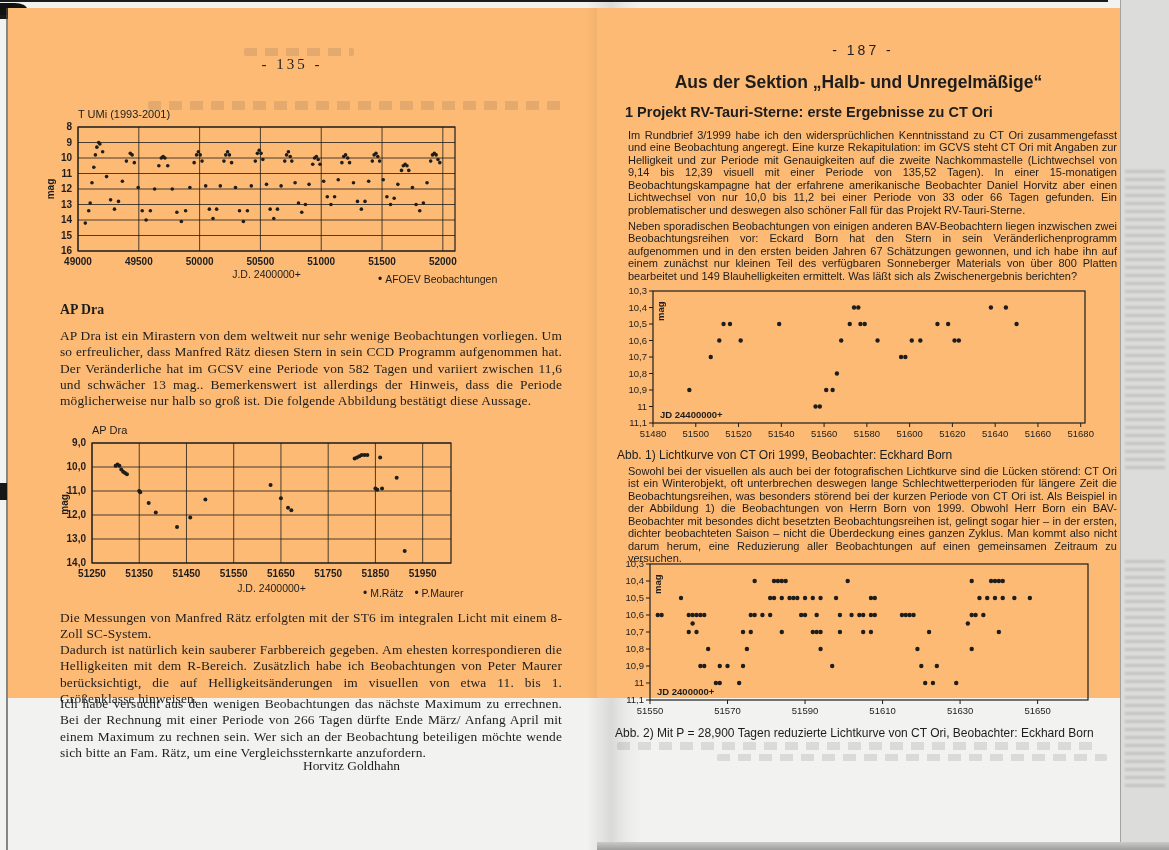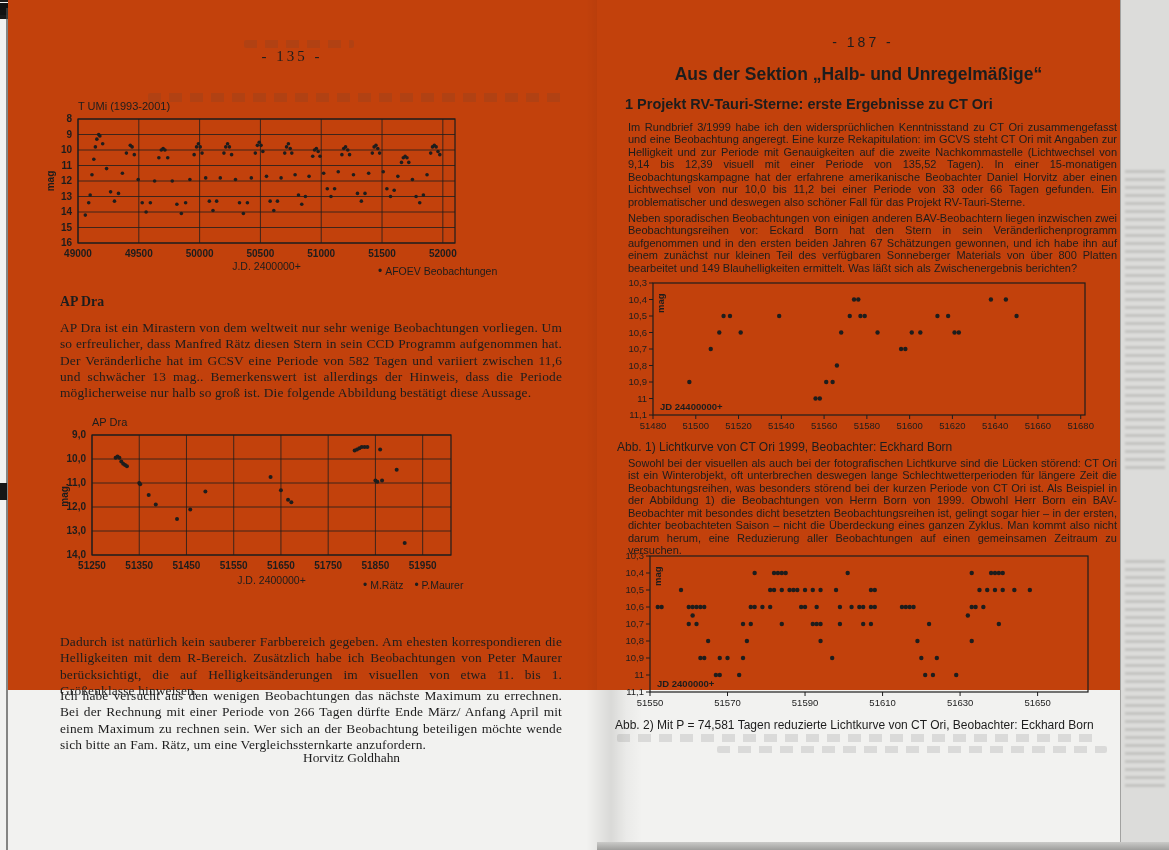--- a/index.html
+++ b/index.html
@@ -1,18 +1,18 @@
 <!DOCTYPE html>
 <html><head>
 <meta charset="utf-8">
 <style>
   html,body{margin:0;padding:0}
   body{width:1169px;height:850px;position:relative;overflow:hidden;background:#f2f2f0;
        font-family:"Liberation Sans",sans-serif;color:#1d1d1d}
-  .page{position:absolute;top:0;height:690px;background:#c2410c}
+  .page{position:absolute;top:8px;height:690px;background:#fdba74}
   #page-left{left:8px;width:589px}
   #page-right{left:597px;width:523px}
   .serif{font-family:"Liberation Serif",serif}
   .pagenum{position:absolute;text-align:center;font-size:15px;letter-spacing:3px;font-family:"Liberation Serif",serif}
   .para{position:absolute;text-align:justify;white-space:pre-line}
   .lserif{font-size:13.4px;line-height:16.3px;letter-spacing:.15px}
   .rsans{font-size:11px;line-height:12.45px}
   .chartbox{position:absolute}
   .ctitle{position:absolute;font-size:11px;text-align:left}
   .cxlabel{position:absolute;font-size:10.5px;text-align:center;font-weight:bold}
@@ -294,20 +294,21 @@
         </g>
         <text x="20" y="67" text-anchor="middle" font-size="10" fill="#1d1d1d" font-weight="bold" transform="rotate(-90 20 67)">mag.</text>
       </svg>
     <div class="cxlabel" style="left:44px;top:158px;width:359px;font-weight:normal">J.D. 2400000+</div>
     <div class="legend" style="left:315px;top:162px">
       <span class="dot">•</span><span>M.Rätz</span>
       <span class="dot" style="margin-left:8px">•</span><span>P.Maurer</span>
     </div>
   </div>
 
+  <div class="para serif lserif" style="left:52px;top:602px;width:502px">Die Messungen von Manfred Rätz erfolgten mit der ST6 im integralen Licht mit einem 8-Zoll SC-System.</div>
   <div class="para serif lserif" style="left:52px;top:634px;width:502px">Dadurch ist natürlich kein sauberer Farbbereich gegeben. Am ehesten korrespondieren die Helligkeiten mit dem R-Bereich. Zusätzlich habe ich Beobachtungen von Peter Maurer berücksichtigt, die auf Helligkeitsänderungen im visuellen von etwa 11. bis 1. Größenklasse hinweisen.</div>
   <div class="para serif lserif" style="left:52px;top:688px;width:502px">Ich habe versucht aus den wenigen Beobachtungen das nächste Maximum zu errechnen. Bei der Rechnung mit einer Periode von 266 Tagen dürfte Ende März/ Anfang April mit einem Maximum zu rechnen sein. Wer sich an der Beobachtung beteiligen möchte wende sich bitte an Fam. Rätz, um eine Vergleichssternkarte anzufordern.</div>
   <div class="sig serif" style="left:295px;top:750px">Horvitz Goldhahn</div>
 </div>
 
 <div class="artifact" id="gutter"></div>
 
 <div class="page" id="page-right">
   <div class="pagenum" style="left:196px;top:34px;width:140px;font-family:'Liberation Sans',sans-serif;font-size:14px">- 187 -</div>
   <div style="position:absolute;left:0;top:64px;width:523px;text-align:center;font-size:17.5px;font-weight:bold">Aus der Sektion „Halb- und Unregelmäßige“</div>
@@ -529,21 +530,21 @@
           <circle cx="100.89380530973452" cy="123.00000000000004" r="2.2" fill="#1d1d1d"></circle>
           <circle cx="104.76991150442478" cy="123.00000000000004" r="2.2" fill="#1d1d1d"></circle>
           <circle cx="124.15044247787611" cy="123.00000000000004" r="2.2" fill="#1d1d1d"></circle>
           <circle cx="310.20353982300884" cy="123.00000000000004" r="2.2" fill="#1d1d1d"></circle>
           <circle cx="317.95575221238937" cy="123.00000000000004" r="2.2" fill="#1d1d1d"></circle>
           <circle cx="341.21238938053096" cy="123.00000000000004" r="2.2" fill="#1d1d1d"></circle>
         </g>
         <text x="46" y="34" font-size="9.5" fill="#1d1d1d" font-weight="bold" transform="rotate(-90 46 34)">mag</text>
         <text x="42" y="135" font-size="9.5" fill="#1d1d1d" font-weight="bold">JD 2400000+</text>
       </svg>
-    <div class="caption" style="left:0;top:166px;width:508px">Abb. 2) Mit P = 74,581 Tagen reduzierte Lichtkurve von CT Ori, Beobachter: Eckhard Born</div>
+    <div class="caption" style="left:0;top:166px;width:508px">Abb. 2) Mit P = 28,900 Tagen reduzierte Lichtkurve von CT Ori, Beobachter: Eckhard Born</div>
   </div>
 
   <div class="ghost" style="left:20px;top:734px;width:480px;height:8px"></div>
   <div class="ghost" style="left:120px;top:746px;width:390px;height:7px"></div>
 </div>
 
 <div class="artifact" id="edge-strip">
   <div class="tex" style="top:170px;height:300px"></div>
   <div class="tex" style="top:560px;height:230px"></div>
 </div>

